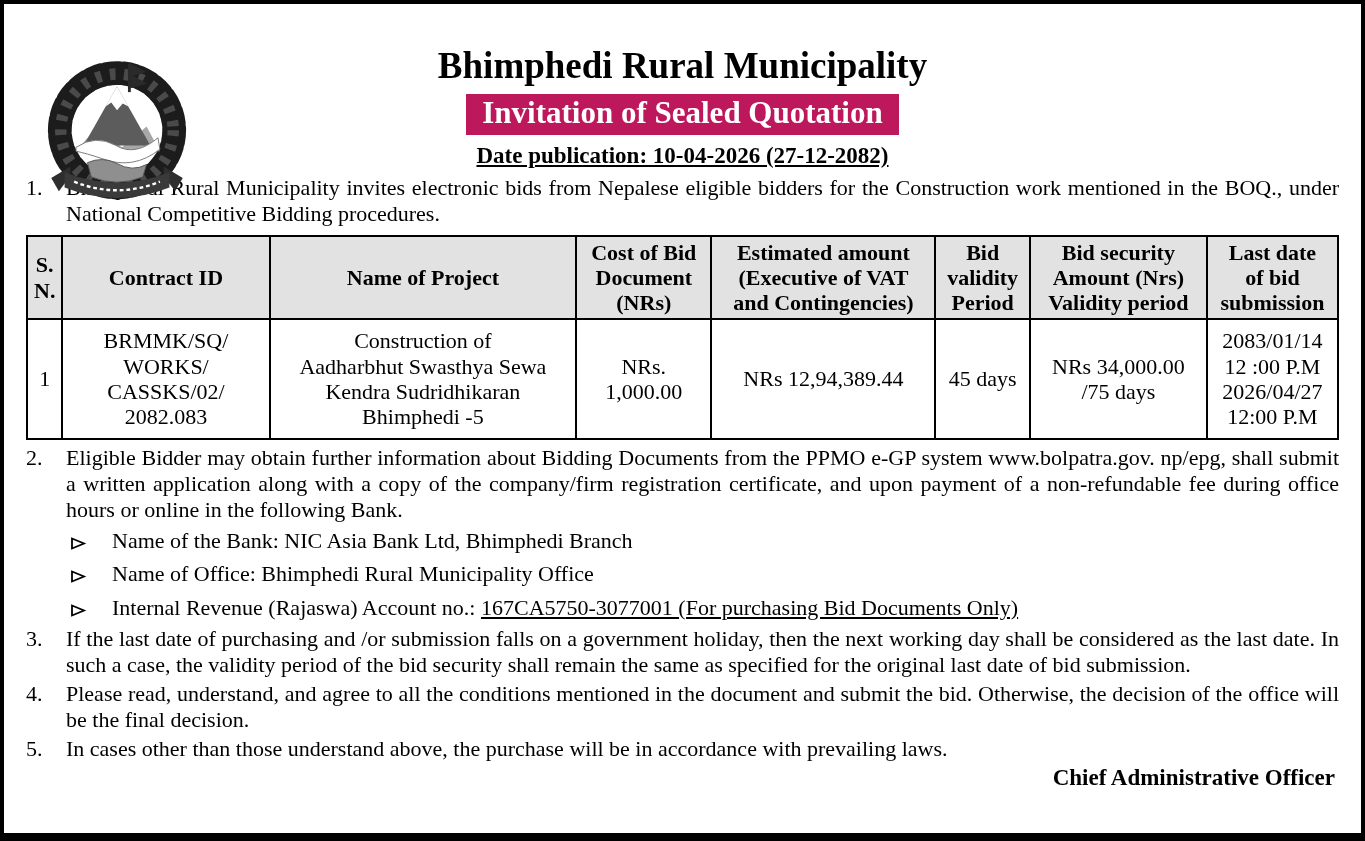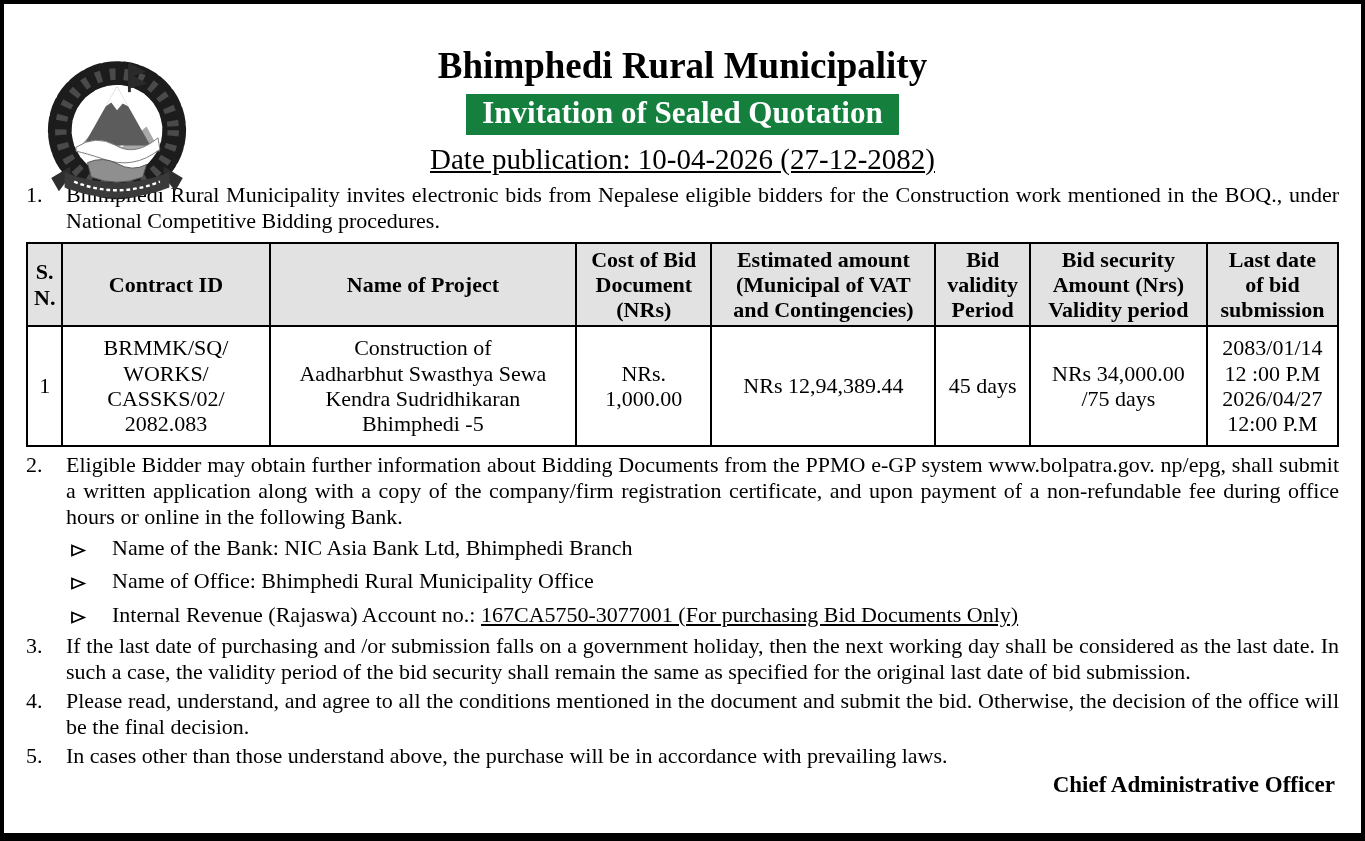--- a/index.html
+++ b/index.html
@@ -13,24 +13,24 @@
     overflow:hidden;
   }
   
   .doc-header { position:relative; text-align:center;margin-top:36px; }
   .logo { position:absolute; left:10px; top:6px; width:162px; height:166px; }
   .h-title { font-size:37px; font-weight:bold; line-height:1.1; margin:2px 0 0 0; }
   .h-exec  { font-size:26px; font-weight:bold; line-height:1.1; margin:3px 0 0 0; }
   .h-addr  { font-size:23px; font-weight:bold; line-height:1.1; margin:4px 0 0 0; }
   .banner-wrap { margin-top:7px; }
   .banner {
-    display:inline-block; background:#15803d; color:#fff;
+    display:inline-block; background:#be185d; color:#fff;
     font-size:31px; font-weight:bold; padding:2px 16px 5px 16px; line-height:1.1;
   }
-  .pub-date { font-size:29px; font-weight:normal; text-decoration:underline; margin-top:8px; }
+  .pub-date { font-size:23px; font-weight:bold; text-decoration:underline; margin-top:8px; }
   
   .clauses { margin-top:6px; font-size:22px; line-height:1.2; }
   .clause { display:flex; margin-top:2px; }
   .clause-num { flex:0 0 40px; }
   .clause-body { flex:1; text-align:justify; }
   
   table.bid-table { width:100%; border-collapse:collapse; margin:7px 0 5px 0; table-layout:fixed; }
   .bid-table th, .bid-table td {
     border:2px solid #000; text-align:center; vertical-align:middle;
     font-size:22px; line-height:1.15; padding:3px 3px; white-space:pre-line;
@@ -106,21 +106,21 @@
       <thead>
         <tr>
           <th>S.
 N.</th>
           <th>Contract ID</th>
           <th>Name of Project</th>
           <th>Cost of Bid
 Document
 (NRs)</th>
           <th>Estimated amount
-(Municipal of VAT
+(Executive of VAT
 and Contingencies)</th>
           <th>Bid
 validity
 Period</th>
           <th>Bid security
 Amount (Nrs)
 Validity period</th>
           <th>Last date
 of bid
 submission</th>

